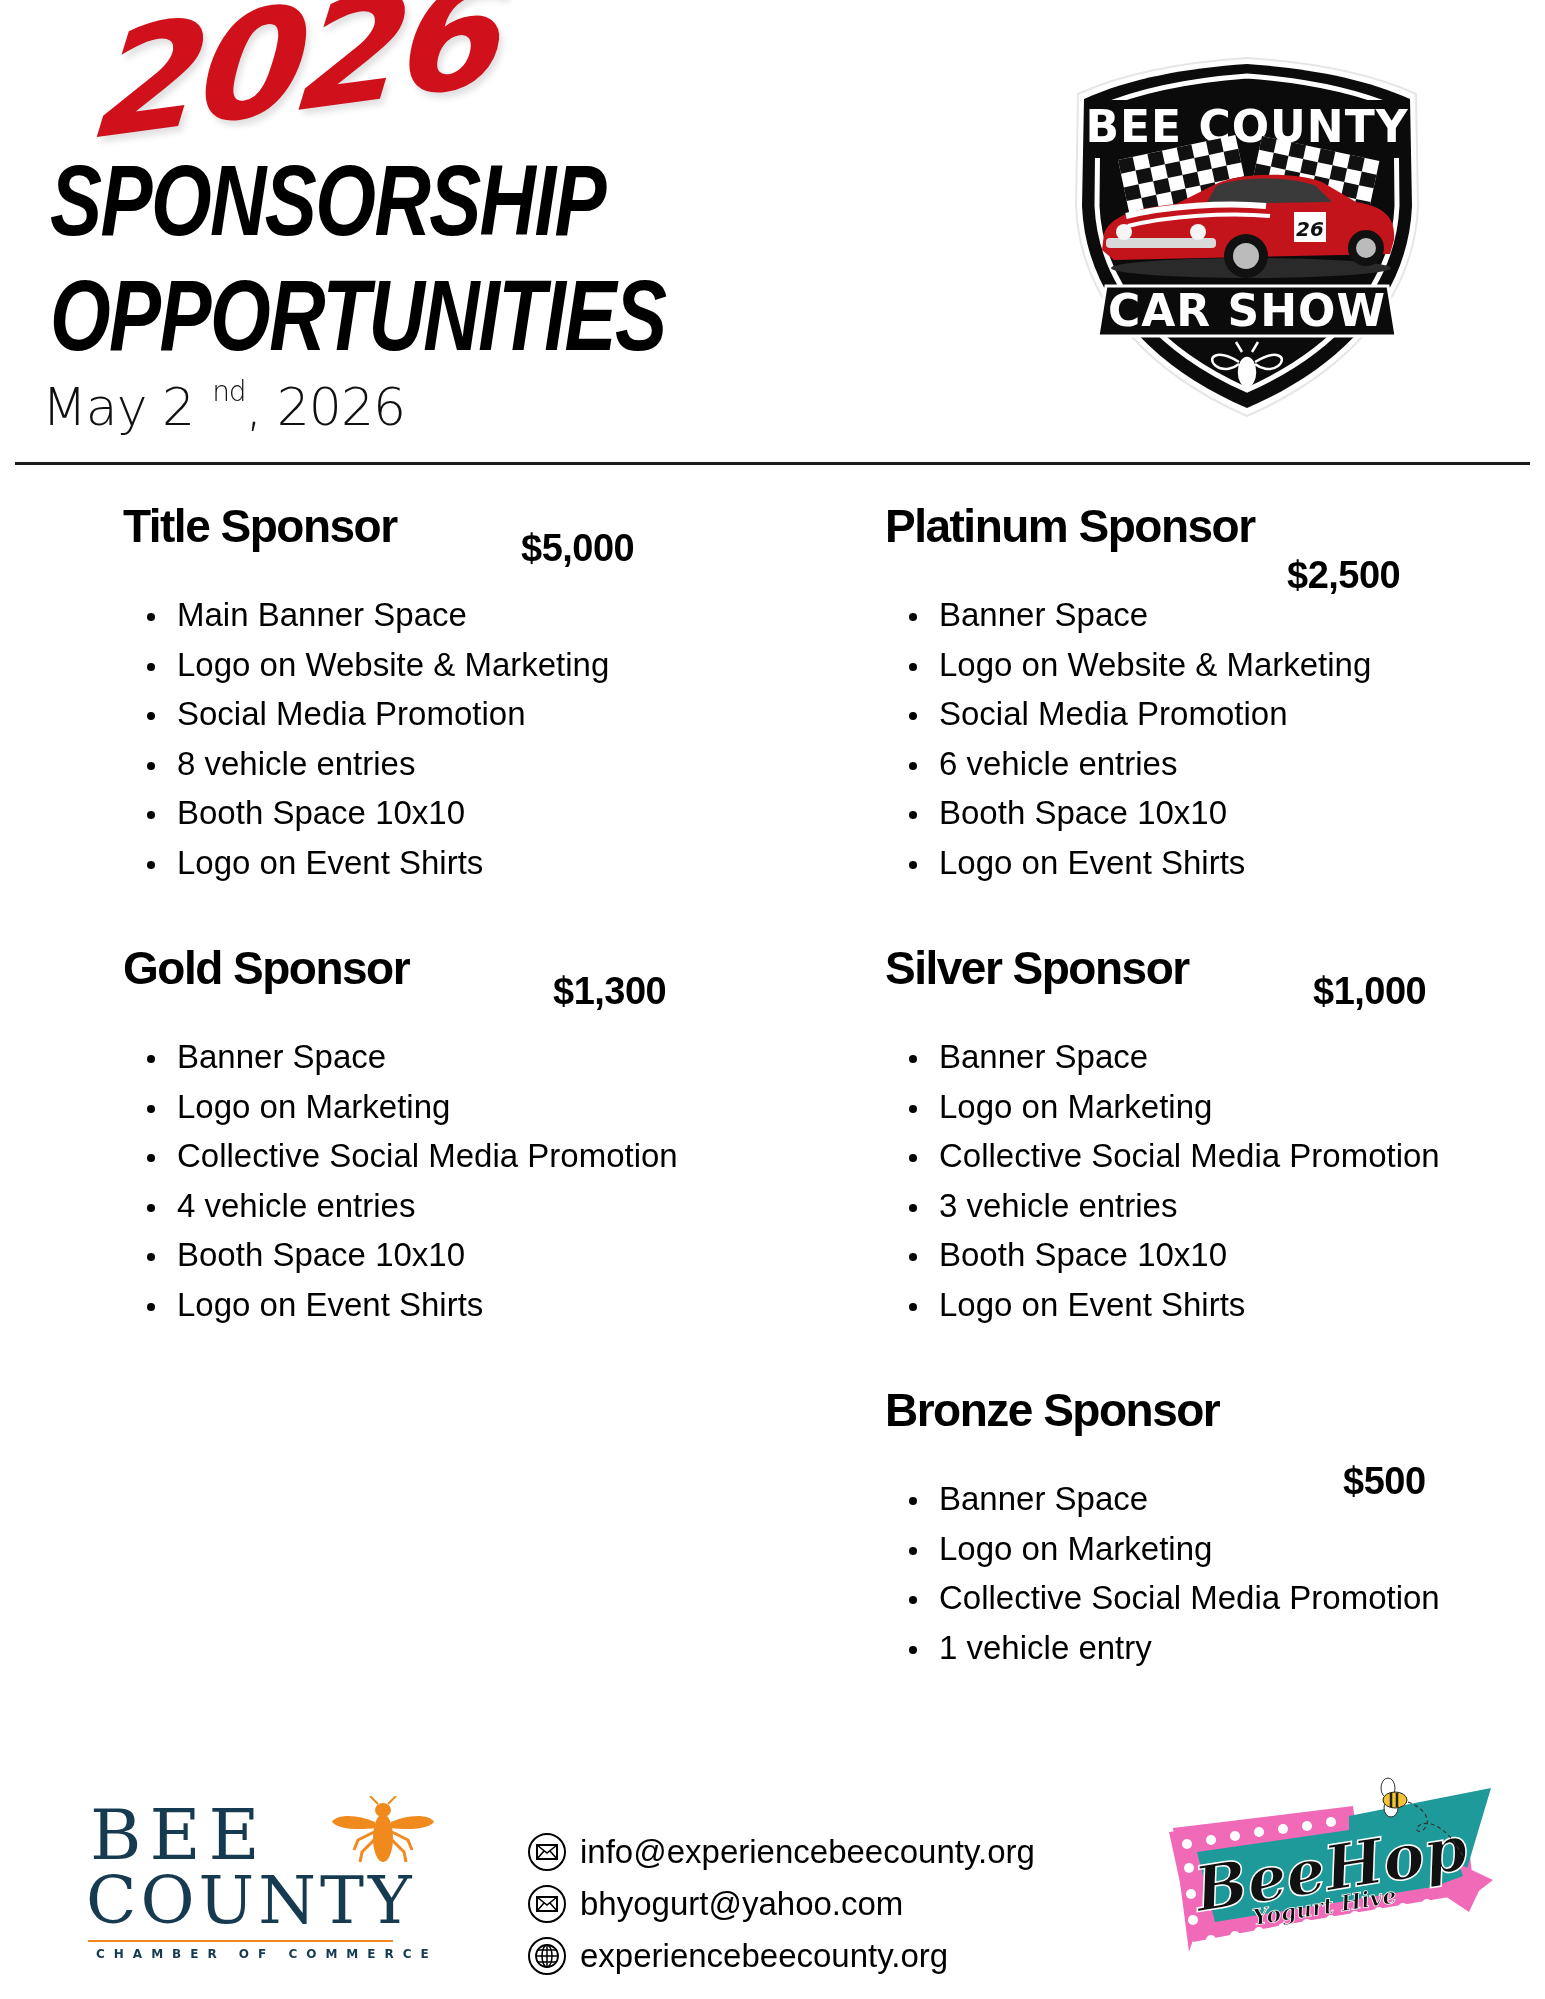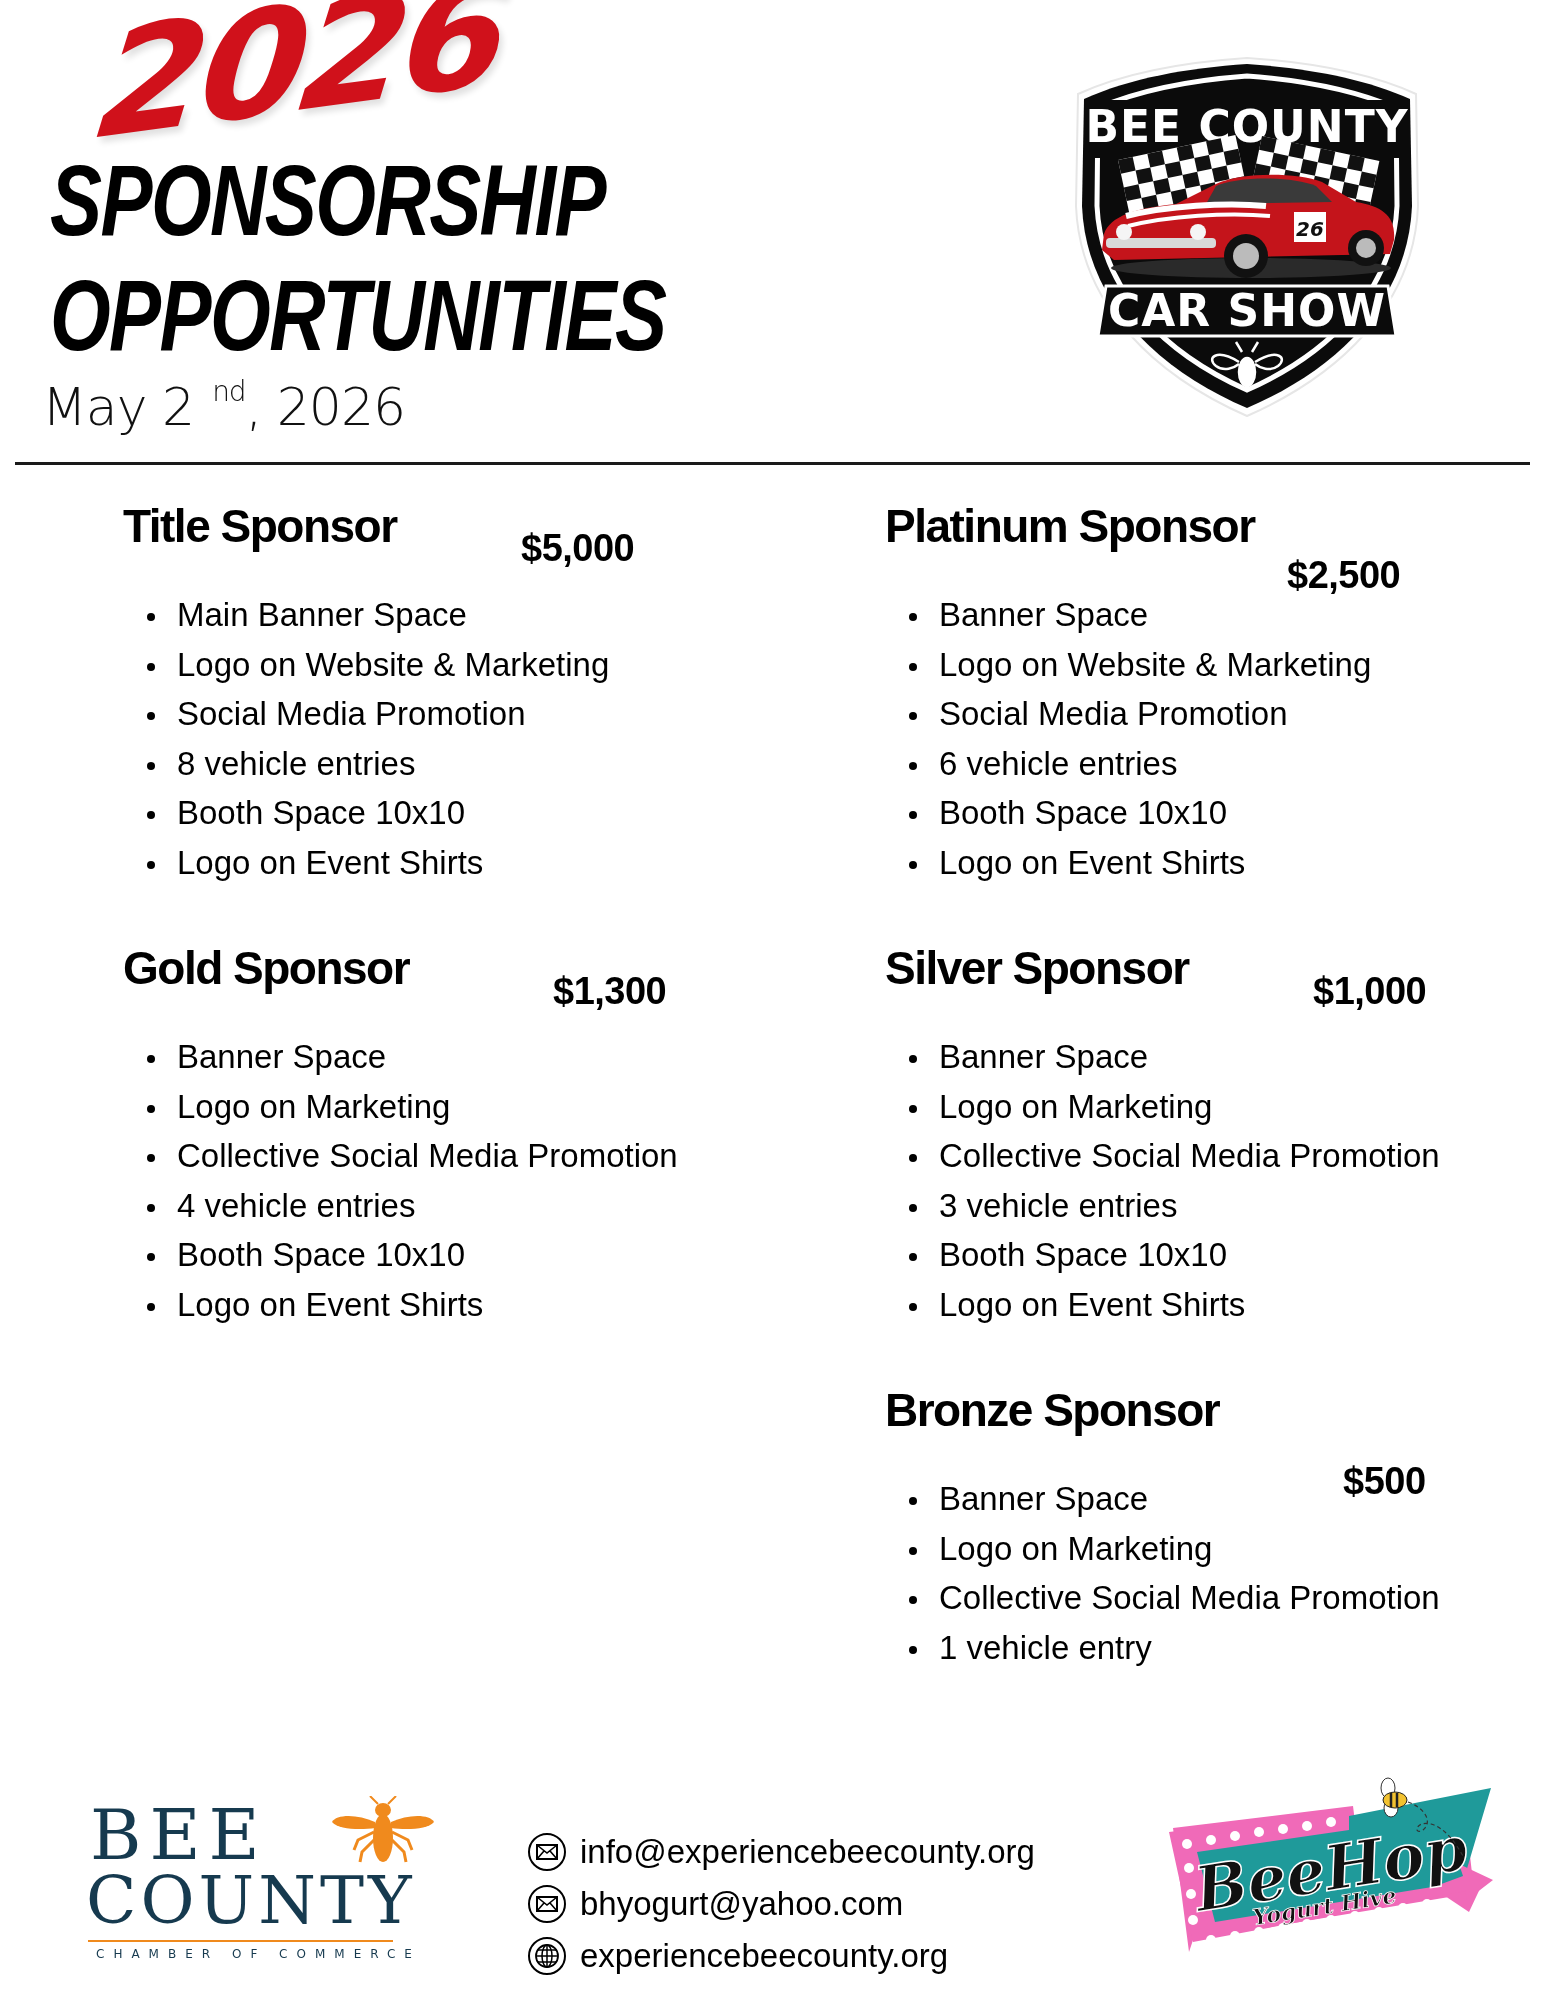--- a/index.html
+++ b/index.html
@@ -63,21 +63,21 @@
   .chamber-bee { position: absolute; left: 242px; top: 6px; width: 110px; height: 72px; }
   .chamber-word {
     position: absolute; font-family: "DejaVu Serif", serif; color: #163a4f; white-space: nowrap;
     letter-spacing: 8px; font-weight: normal;
   }
   .chamber-word.bee { left: 4px; top: 10px; font-size: 70px; line-height: 70px; }
   .chamber-word.county { left: 0px; top: 78px; font-size: 66px; line-height: 66px; letter-spacing: 4px; }
   .chamber-rule { position: absolute; left: 2px; top: 150px; width: 305px; height: 2px; background: #f08a1d; }
   .chamber-sub {
     position: absolute; left: 10px; top: 157px; font-size: 12px; letter-spacing: 9px;
-    font-family: "DejaVu Sans", sans-serif; font-weight: normal; color: #163a4f; white-space: nowrap;
+    font-family: "DejaVu Sans", sans-serif; font-weight: bold; color: #163a4f; white-space: nowrap;
   }
 
   .contacts { position: absolute; left: 528px; top: 1826px; }
   .contact { display: flex; align-items: center; height: 52px; }
   .contact-icon {
     width: 38px; height: 38px; border: 2px solid #000; border-radius: 50%;
     display: flex; align-items: center; justify-content: center; margin-right: 14px; flex-shrink: 0;
   }
   .contact-text { font-family: "Liberation Sans", sans-serif; font-size: 33px; line-height: 40px; color: #000; white-space: nowrap; }
 

